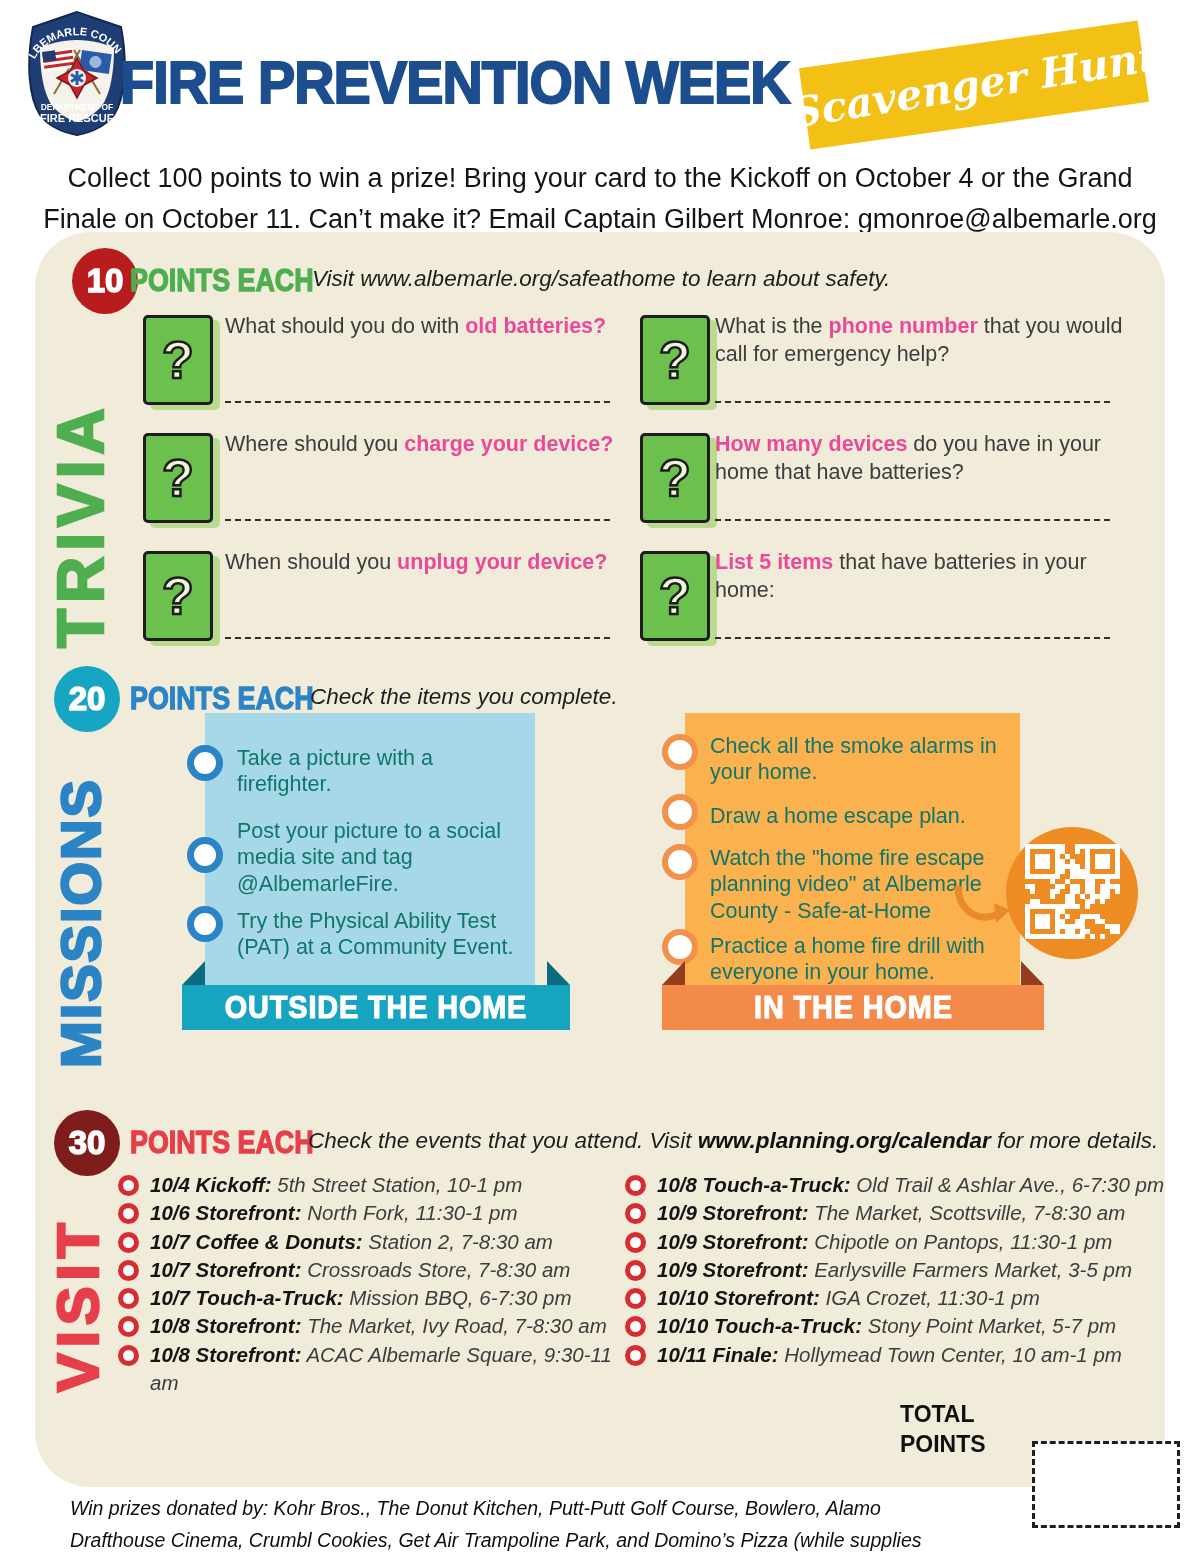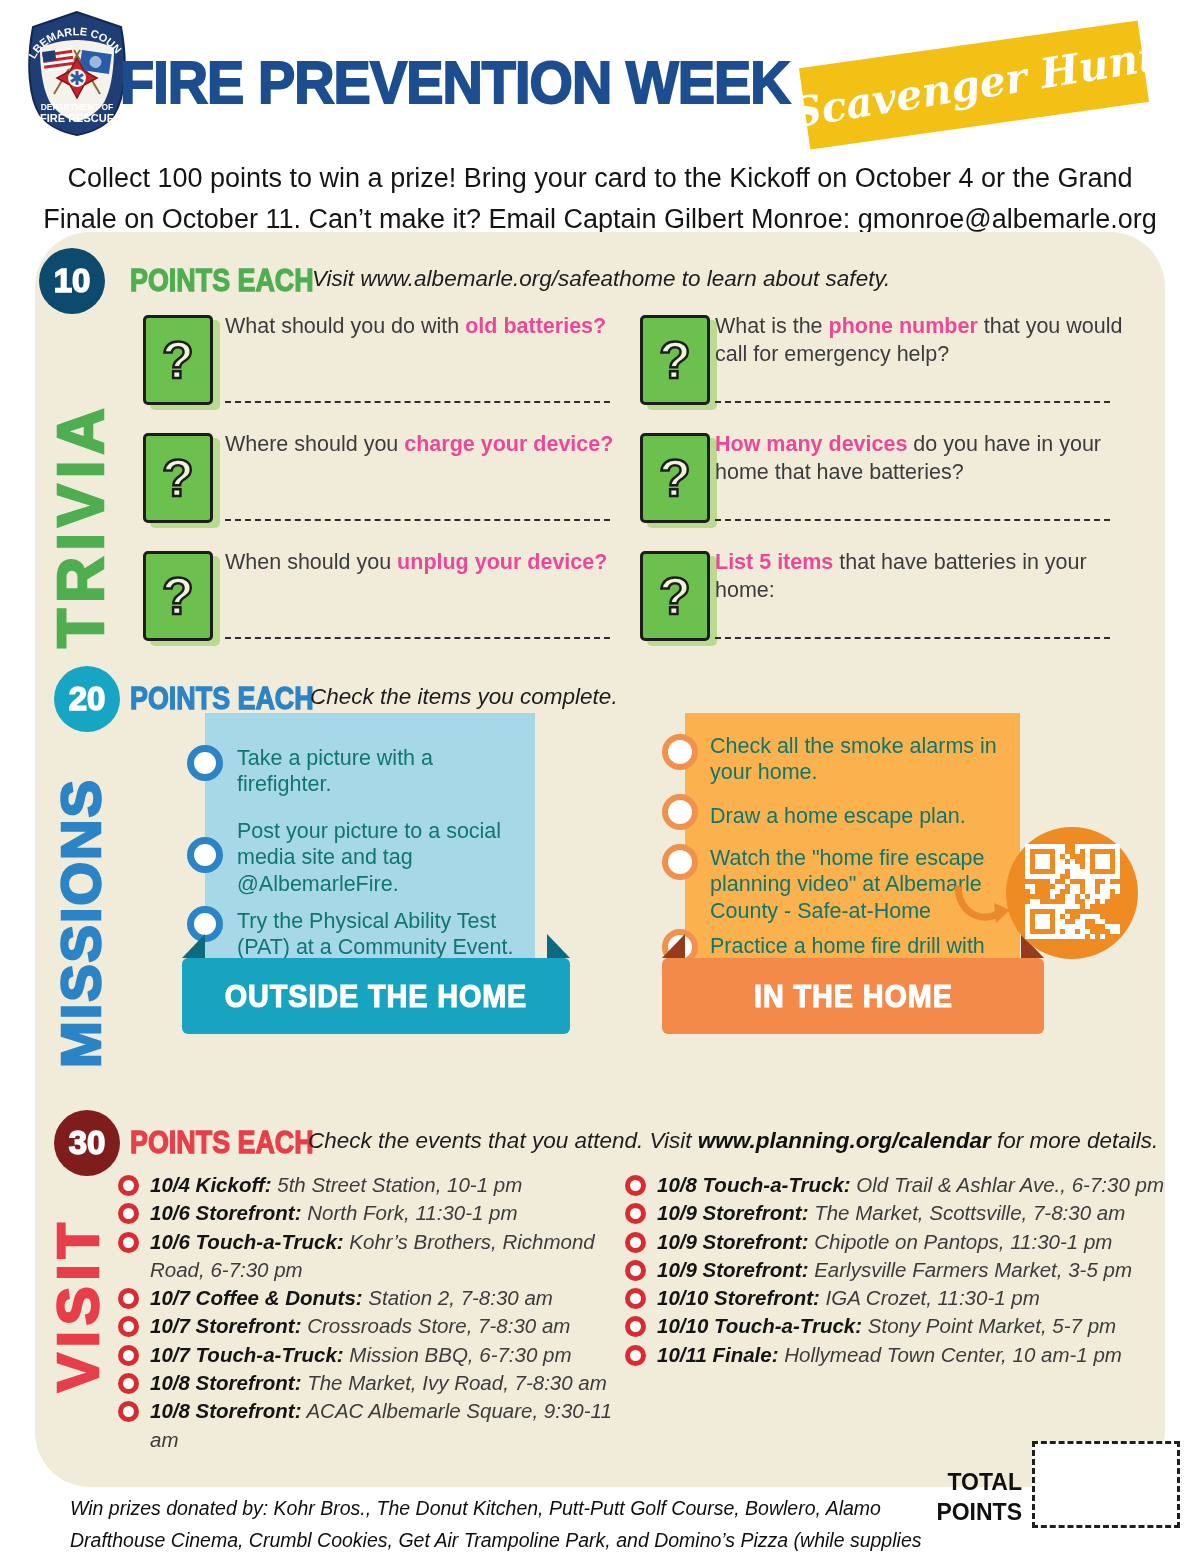--- a/index.html
+++ b/index.html
@@ -17,21 +17,21 @@
                font-family:"DejaVu Serif", serif;transform:rotate(-1deg);white-space:nowrap;}
   .intro{position:absolute;left:40px;top:158px;width:1120px;text-align:center;font-size:27px;
          line-height:1.5;color:#141414;}
 
   
   .card{position:absolute;left:35px;top:232px;width:1130px;height:1255px;background:#f1ecd9;border-radius:55px;}
 
   
   .sec-circle{position:absolute;width:66px;height:66px;border-radius:50%;display:flex;align-items:center;
               justify-content:center;color:#fff;font-size:33px;font-weight:700;-webkit-text-stroke:1.5px #fff;}
-  #c10{left:39px;top:248px;background:#0c4a6e;}
+  #c10{left:72px;top:248px;background:#b91c1c;}
   #c20{left:54px;top:666px;background:#16a5c3;}
   #c30{left:54px;top:1110px;background:#7f1d1d;}
   .points-label{position:absolute;font-size:32px;font-weight:700;white-space:nowrap;
                 transform:scaleX(.84);transform-origin:left center;-webkit-text-stroke:1.3px currentColor;}
   #pl10{left:130px;top:262px;color:#4fae50;}
   #pl20{left:130px;top:680px;color:#2b84c6;}
   #pl30{left:130px;top:1124px;color:#e73f4a;}
   .sec-note{position:absolute;font-style:italic;font-size:22.5px;color:#1d1d1d;white-space:nowrap;margin-left:20px;}
   #note10{left:292px;top:266px;}
   #note20{left:290px;top:684px;}
@@ -53,21 +53,21 @@
   .ansline{position:absolute;height:0;border-bottom:2.6px dashed #2e2e2e;}
   .t-c1{left:225px;width:400px;}
   .t-c2{left:715px;width:430px;}
   .l-c1{left:225px;width:385px;}
   .l-c2{left:715px;width:395px;}
 
   
   .panel{position:absolute;top:713px;height:300px;}
   #panel-out{left:205px;width:330px;background:#a7d8e8;}
   #panel-in{left:685px;width:335px;background:#fbb24e;}
-  .mbanner{position:absolute;top:958px;height:76px;display:flex;align-items:center;justify-content:center;border-radius:6px;}
+  .mbanner{position:absolute;top:985px;height:45px;display:flex;align-items:center;justify-content:center;}
   #banner-out{left:182px;width:388px;background:#17a4c1;}
   #banner-in{left:662px;width:382px;background:#f48a4a;}
   .mbanner::before,.mbanner::after{content:"";position:absolute;top:-24px;width:0;height:0;}
   .mbanner::before{left:0;border-left:23px solid transparent;}
   .mbanner::after{right:0;border-right:23px solid transparent;}
   #banner-out::before,#banner-out::after{border-bottom:24px solid #0d6a80;}
   #banner-in::before,#banner-in::after{border-bottom:24px solid #943c1c;}
   .mbanner span{color:#fff;font-size:32px;font-weight:700;letter-spacing:1px;white-space:nowrap;
                 transform:scaleX(.9);-webkit-text-stroke:1.2px #fff;}
   .chk{position:absolute;width:36px;height:36px;border-radius:50%;background:#fff;box-sizing:border-box;}
@@ -84,21 +84,21 @@
   
   .events{position:absolute;top:1171px;font-style:italic;}
   #events-left{left:118px;width:505px;}
   #events-right{left:625px;width:560px;}
   .event{position:relative;padding-left:32px;font-size:20.5px;line-height:1.38;color:#3c3c3c;}
   .event .dot{position:absolute;left:0;top:4px;width:21px;height:21px;border-radius:50%;
               border:5.5px solid #d92b32;background:#fff;box-sizing:border-box;}
   .event b{color:#141414;}
 
   
-  .total-label{position:absolute;left:900px;top:1468px;width:122px;text-align:right;font-weight:700;
+  .total-label{position:absolute;left:900px;top:1400px;width:122px;text-align:left;font-weight:700;
                font-size:23px;line-height:1.3;color:#101010;}
   .total-box{position:absolute;left:1032px;top:1441px;width:148px;height:87px;background:#fff;
              border:3px dashed #1f1f1f;box-sizing:border-box;}
   .prizes{position:absolute;left:70px;top:1492px;width:880px;font-style:italic;font-size:19.5px;
           line-height:1.65;color:#0e0e0e;}
 </style>
 </head>
 <body>
 
 <div class="page">
@@ -341,23 +341,20 @@
 
   <div class="events" id="events-left">
     <div class="event">
       <span class="dot"></span><b class="ev-bold">10/4 Kickoff:</b><span class="ev-rest"> 5th Street Station, 10-1 pm</span>
     </div>
 
     <div class="event">
       <span class="dot"></span><b class="ev-bold">10/6 Storefront:</b><span class="ev-rest"> North Fork, 11:30-1 pm</span>
     </div>
 
-    <div class="event">
-      <span class="dot"></span><b class="ev-bold">10/6 Touch-a-Truck:</b><span class="ev-rest"> Kohr’s Brothers, Richmond Road, 6-7:30 pm</span>
-    </div>
 
     <div class="event">
       <span class="dot"></span><b class="ev-bold">10/7 Coffee &amp; Donuts:</b><span class="ev-rest"> Station 2, 7-8:30 am</span>
     </div>
 
     <div class="event">
       <span class="dot"></span><b class="ev-bold">10/7 Storefront:</b><span class="ev-rest"> Crossroads Store, 7-8:30 am</span>
     </div>
 
     <div class="event">

